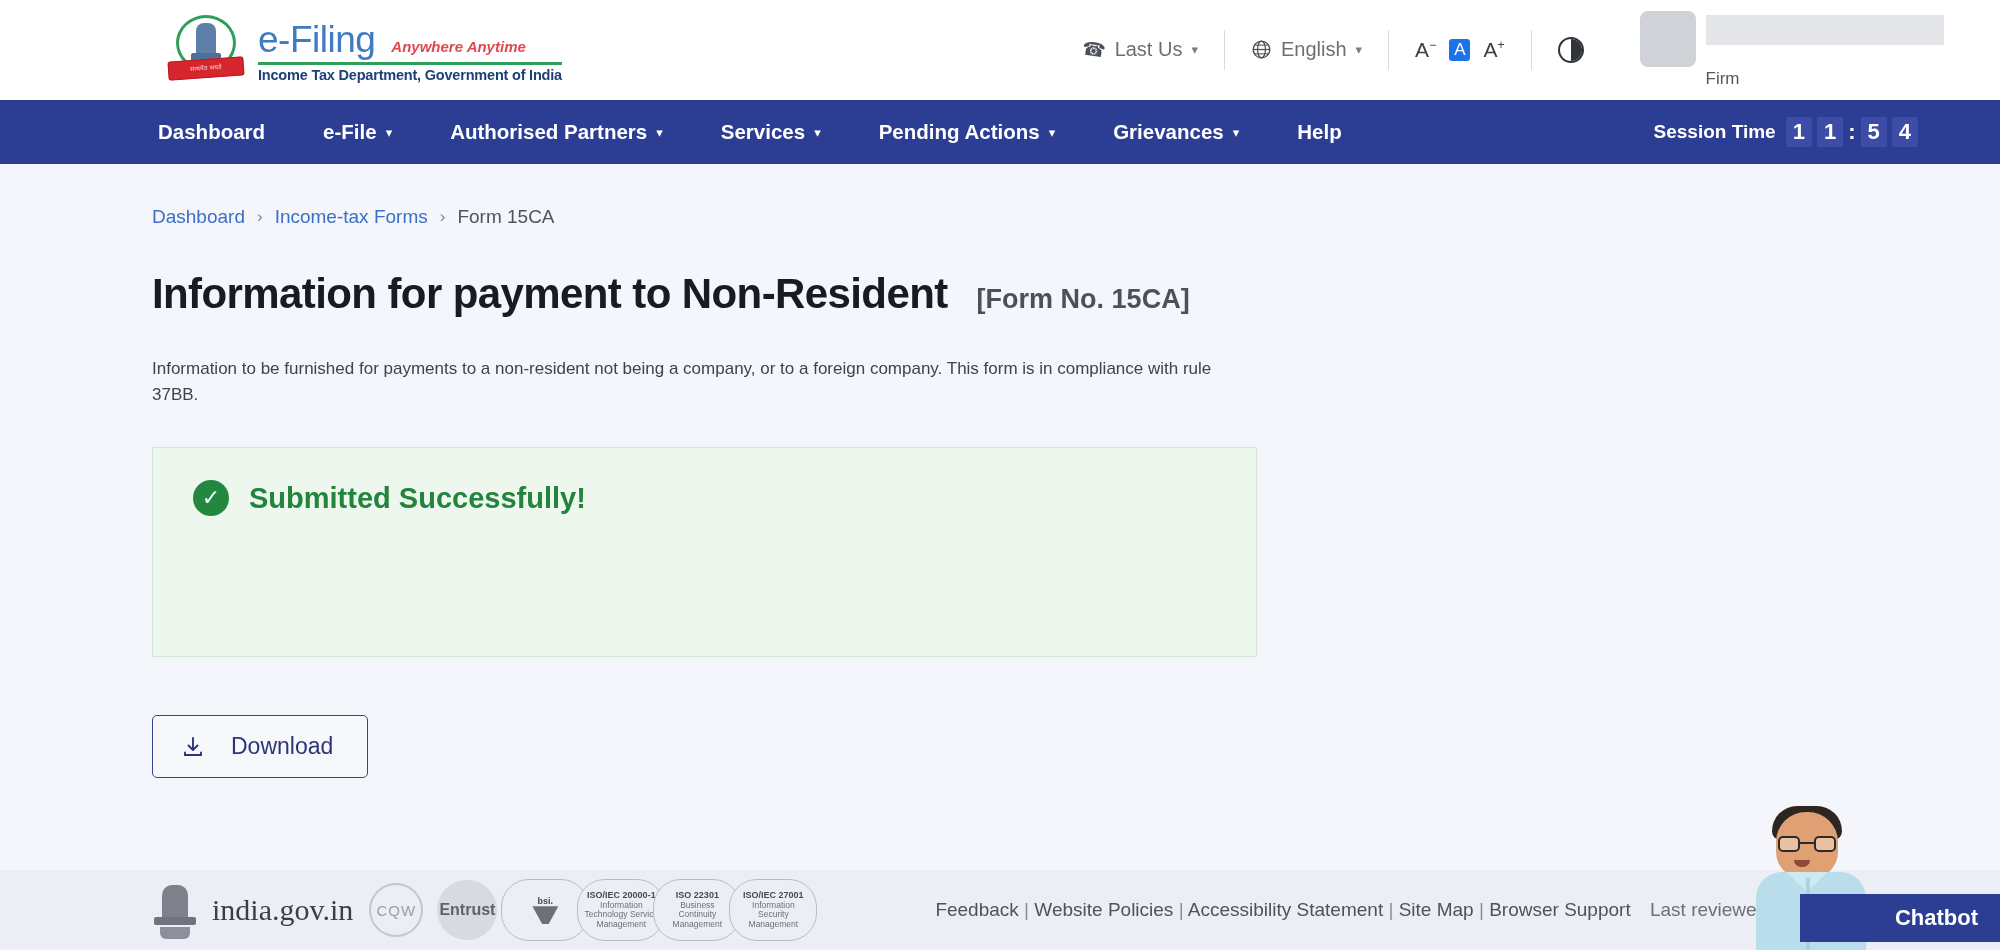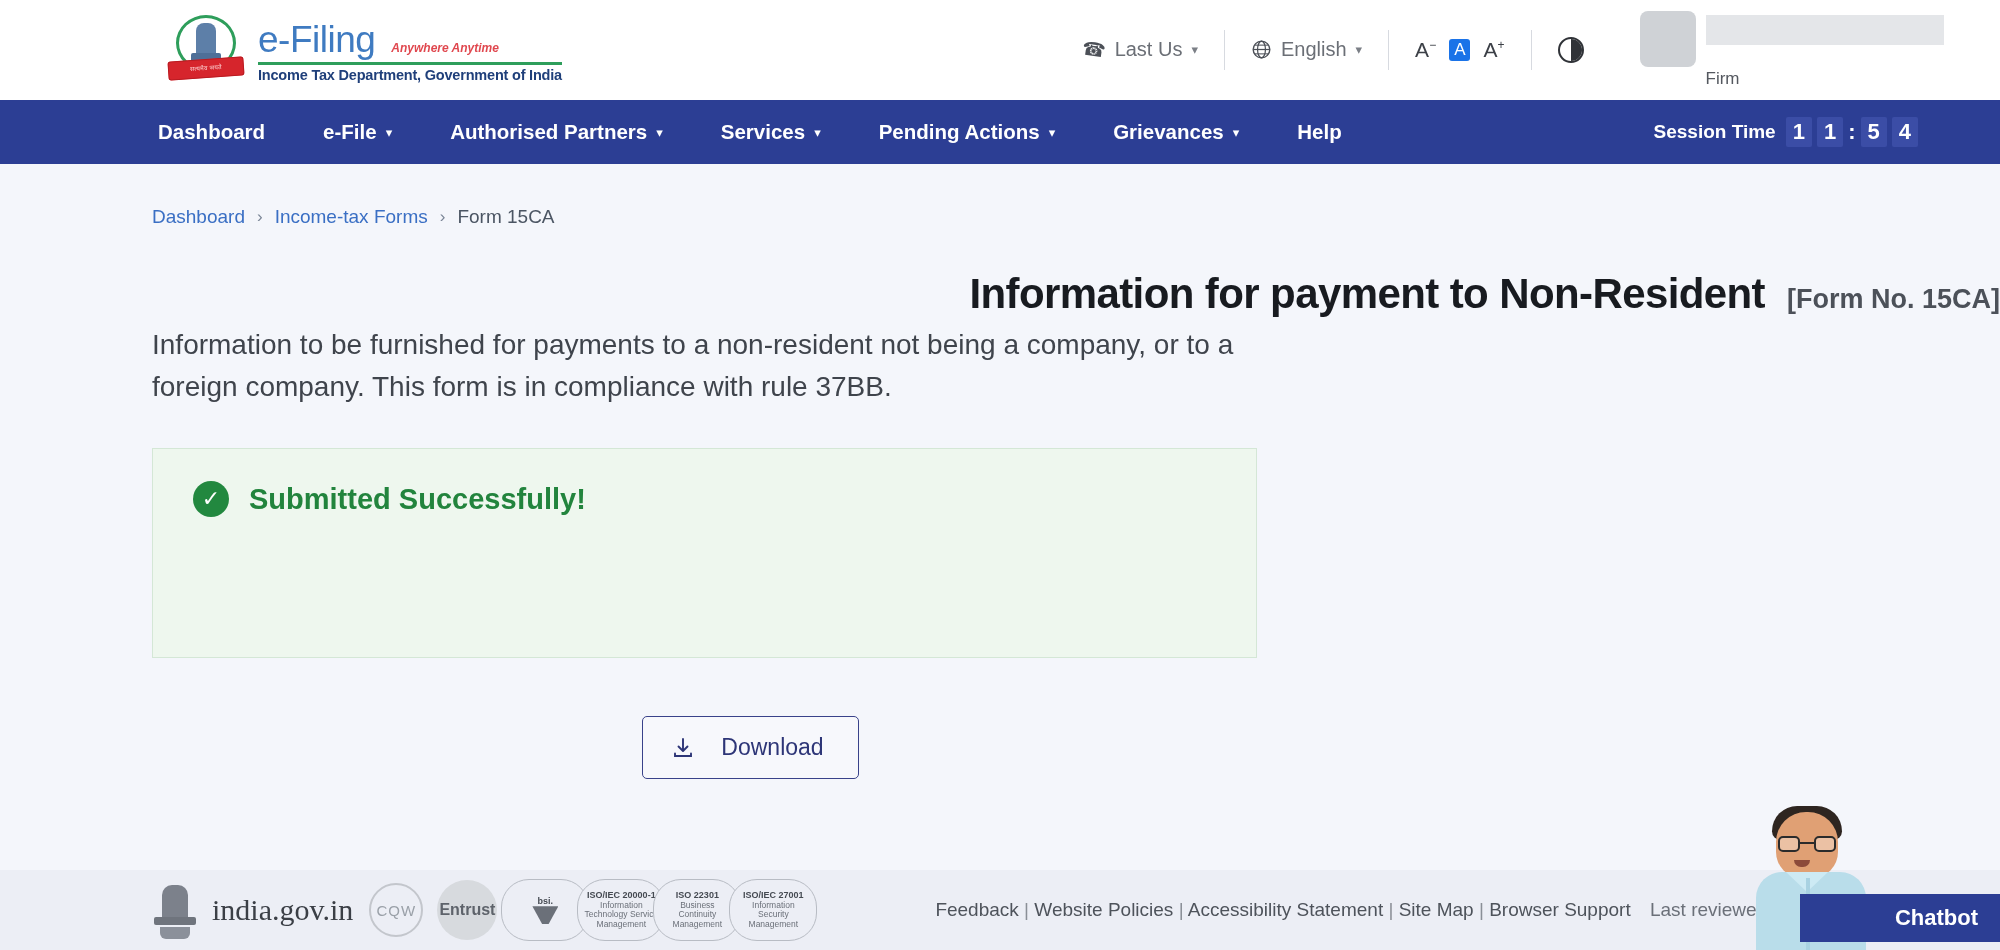--- a/index.html
+++ b/index.html
@@ -39,21 +39,21 @@
     transform: rotate(-4deg);
     box-shadow: inset 0 0 0 1px #b71c22;
   }
   .emblem .ribbon span {
     display: block; color: #ffd9d9; font-size: 6px; text-align: center;
     line-height: 19px; letter-spacing: .3px;
   }
   .brandtext { padding-top: 2px; }
   .bt-row1 { display: flex; align-items: baseline; gap: 16px; }
   .bt-efiling { font-size: 37px; color: #3f7bc1; letter-spacing: -.5px; }
-  .bt-tag { font-size: 12px; color: #e0484f; font-style: italic; font-weight: bold; }
+  .bt-tag { font-size: 15px; color: #e0484f; font-style: italic; font-weight: bold; }
   .bt-rule { height: 3px; background: #2e9e5b; margin: 1px 0 2px 0; }
   .bt-row2 { font-size: 14.5px; color: #1f3f7a; font-weight: bold; letter-spacing: -.2px; }
 
   .hdr-right { display: flex; align-items: center; margin-left: 520px; gap: 0; }
   .hdr-item { display: flex; align-items: center; gap: 9px; color: #6b6f76; font-size: 20px; }
   .hdr-item .caret { font-size: 13px; color: #7b7f86; }
   .hdr-sep { width: 1px; height: 40px; background: #d7dae0; margin: 0 26px; }
   .phone-ico { font-size: 19px; color: #4c5057; transform: rotate(8deg); }
   .globe-ico { width: 21px; height: 21px; }
   .fontsize-group { display: flex; align-items: center; gap: 13px; }
@@ -93,44 +93,44 @@
   }
   .colon { font-size: 22px; font-weight: bold; }
 
   
   .content { padding: 42px 0 0 152px; }
   .crumb { display: flex; align-items: center; gap: 12px; font-size: 19px; }
   .crumb a { color: #3a6fc4; text-decoration: none; }
   .crumb .sepc { color: #7a8596; font-size: 17px; }
   .crumb .cur { color: #4b5563; }
 
-  .title-row { margin-top: 42px; display: flex; align-items: baseline; gap: 22px; justify-content: flex-end; }
+  .title-row { margin-top: 42px; display: flex; align-items: baseline; gap: 29px; }
   h1.title { font-size: 42px; color: #181b20; letter-spacing: -.6px; font-weight: bold; }
   .formno { font-size: 27px; color: #4c5159; font-weight: bold; }
 
-  p.lead { margin-top: 6px; font-size: 28px; color: #3f444c; line-height: 1.5; max-width: 1100px; }
+  p.lead { margin-top: 38px; font-size: 17px; color: #3f444c; line-height: 1.5; max-width: 1100px; }
 
   .alert {
     margin-top: 40px; width: 1105px; min-height: 210px;
     background: #eef7ee; border: 1px solid #d4e7d6;
     padding: 32px 40px 36px 40px;
   }
   .alert-head { display: flex; align-items: center; gap: 20px; }
   .check {
     width: 36px; height: 36px; border-radius: 50%; background: #22883f;
     display: flex; align-items: center; justify-content: center;
     color: #fff; font-size: 22px; line-height: 1;
   }
   .alert-title { font-size: 29px; color: #22843d; font-weight: bold; }
   .alert-line { margin-top: 28px; margin-left: 56px; font-size: 20.5px; color: #3f444c; display: flex; align-items: center; }
   .alert-line .strongval { font-weight: bold; color: #22262c; }
   .gap { display: inline-block; width: 52px; }
   .email-mask { display: inline-block; width: 232px; height: 28px; background: #e2e2e2; margin-left: 8px; }
 
-  .btn-row { margin-top: 58px; width: 1197px; display: flex; align-items: center; justify-content: space-between; flex-direction: column; }
+  .btn-row { margin-top: 58px; width: 1197px; display: flex; align-items: center; justify-content: space-between; }
   .btn-download {
     display: flex; align-items: center; gap: 26px;
     border: 1.6px solid #39428a; background: #f7f8fc;
     color: #2d3577; font-size: 23px;
     padding: 17px 34px 17px 28px; border-radius: 5px;
   }
   .dl-ico { width: 24px; height: 24px; }
   .btn-dash {
     background: #2c3e94; color: #fff; font-size: 23px; font-weight: bold;
     padding: 19px 34px; border-radius: 5px; border: none;

